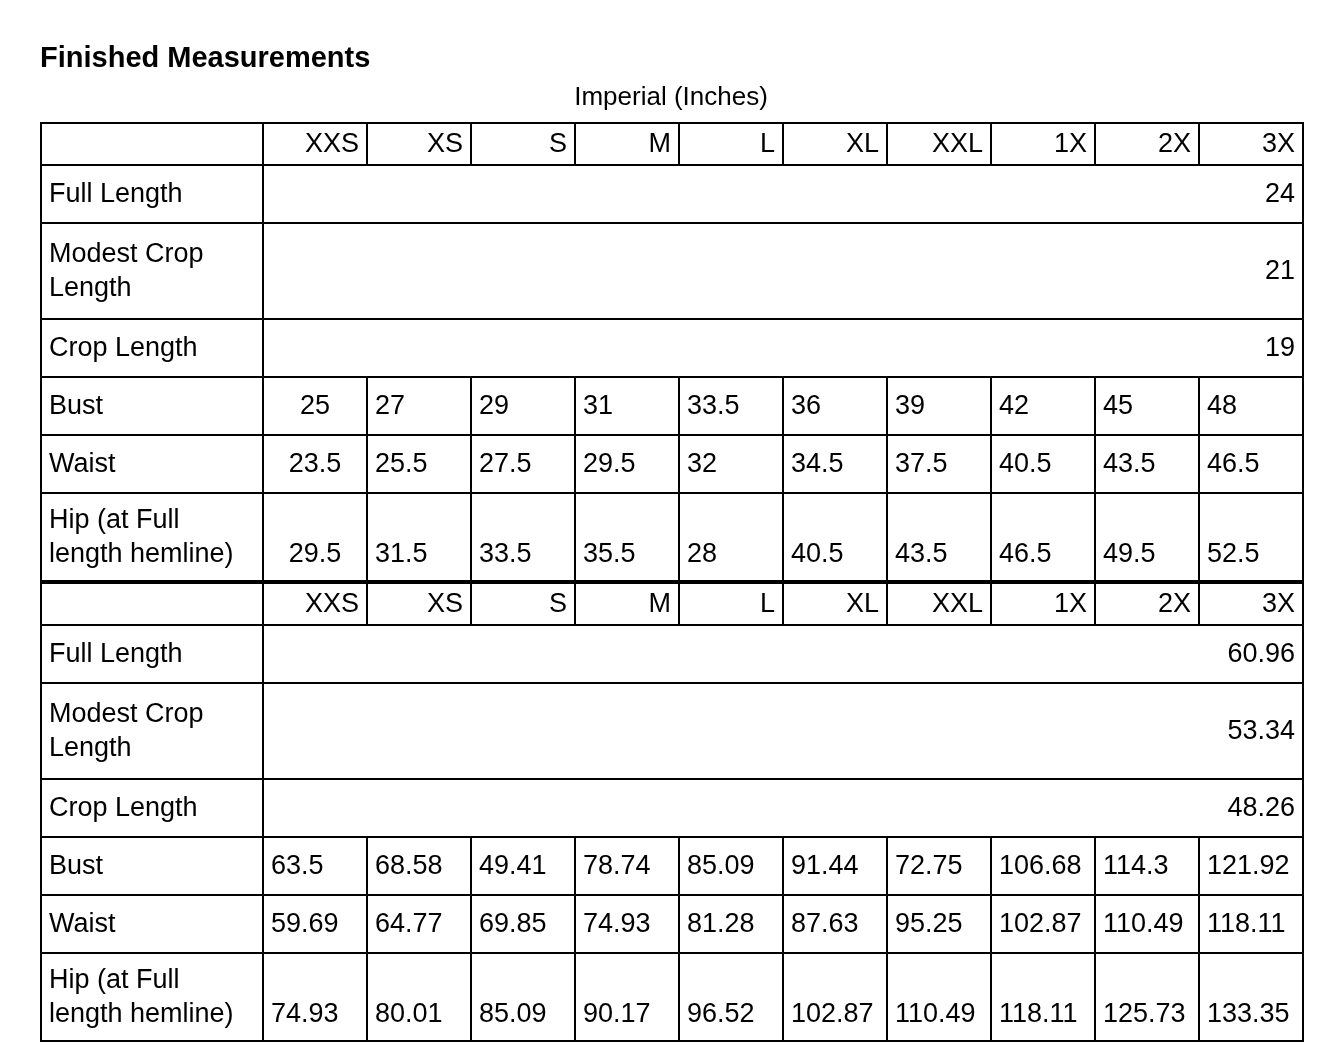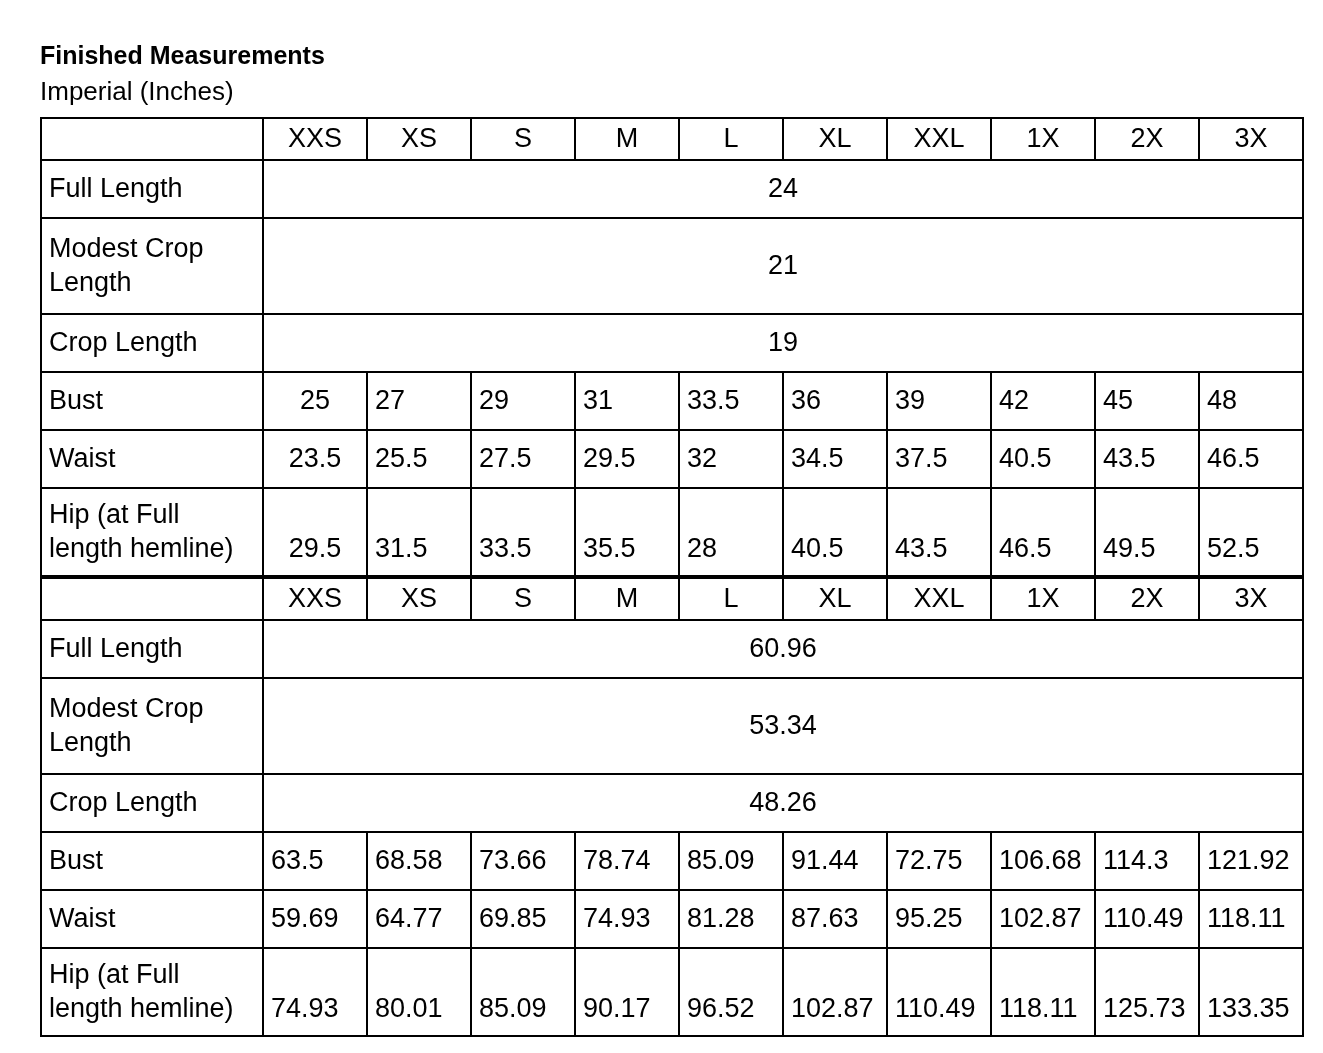--- a/index.html
+++ b/index.html
@@ -7,53 +7,54 @@
     padding: 0;
     background: #ffffff;
     color: #000000;
     font-family: "Liberation Sans", "DejaVu Sans", sans-serif;
   }
   .doc {
     width: 1262px;
     padding: 40px 20px 30px 40px;
   }
   .title {
-    font-size: 25px;
+    font-size: 29px;
     font-weight: bold;
     line-height: 1.2;
     margin: 0 0 6px 0;
   }
   .subtitle {
     font-size: 26px;
     font-weight: normal;
     line-height: 1.2;
     margin: 0 0 10px 0;
+    text-align: center;
   }
   .subtitle.metric-heading {
     margin-top: 48px;
   }
   table.meas {
     border-collapse: collapse;
     table-layout: fixed;
     width: 1262px;
   }
   table.meas td {
     border: 2px solid #000000;
     font-size: 27px;
     line-height: 1.25;
     padding: 3px 7px;
     vertical-align: middle;
     overflow: hidden;
   }
   td.corner-cell { padding: 3px 7px; }
-  td.header-cell { text-align: center; padding-left: 6px; }
+  td.header-cell { text-align: right; padding-left: 6px; }
   td.label-cell  { text-align: left; padding-left: 7px; white-space: pre-line; }
   td.value-cell  { text-align: left; padding-right: 7px; }
   td.value-center{ text-align: center; }
-  td.span-cell   { text-align: center; border-radius: 13px; }
+  td.span-cell   { text-align: right; border-radius: 13px; }
   tr.r-header { height: 42px; }
   tr.r-single { height: 58px; }
   tr.r-double { height: 96px; }
   tr.r-tall   { height: 88px; }
   tr.tall td.value-cell { vertical-align: bottom; padding-bottom: 9px; }
 </style>
 </head>
 <body>
 
 <div class="doc">
@@ -182,21 +183,21 @@
           <td class="span-cell" colspan="10">53.34</td>
         </tr>
         <tr class="r-single">
           <td class="label-cell">Crop Length</td>
           <td class="span-cell" colspan="10">48.26</td>
         </tr>
         <tr class="r-single">
           <td class="label-cell">Bust</td>
           <td class="value-cell">63.5</td>
           <td class="value-cell">68.58</td>
-          <td class="value-cell">73.66</td>
+          <td class="value-cell">49.41</td>
           <td class="value-cell">78.74</td>
           <td class="value-cell">85.09</td>
           <td class="value-cell">91.44</td>
           <td class="value-cell">72.75</td>
           <td class="value-cell">106.68</td>
           <td class="value-cell">114.3</td>
           <td class="value-cell">121.92</td>
         </tr>
         <tr class="r-single">
           <td class="label-cell">Waist</td>

